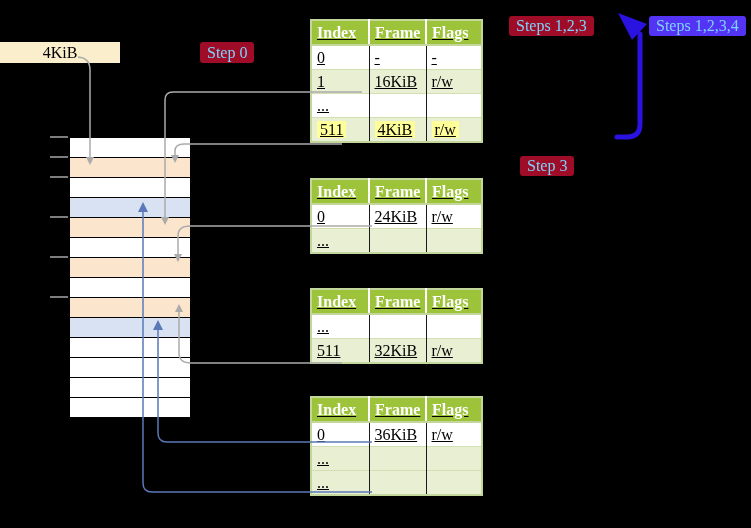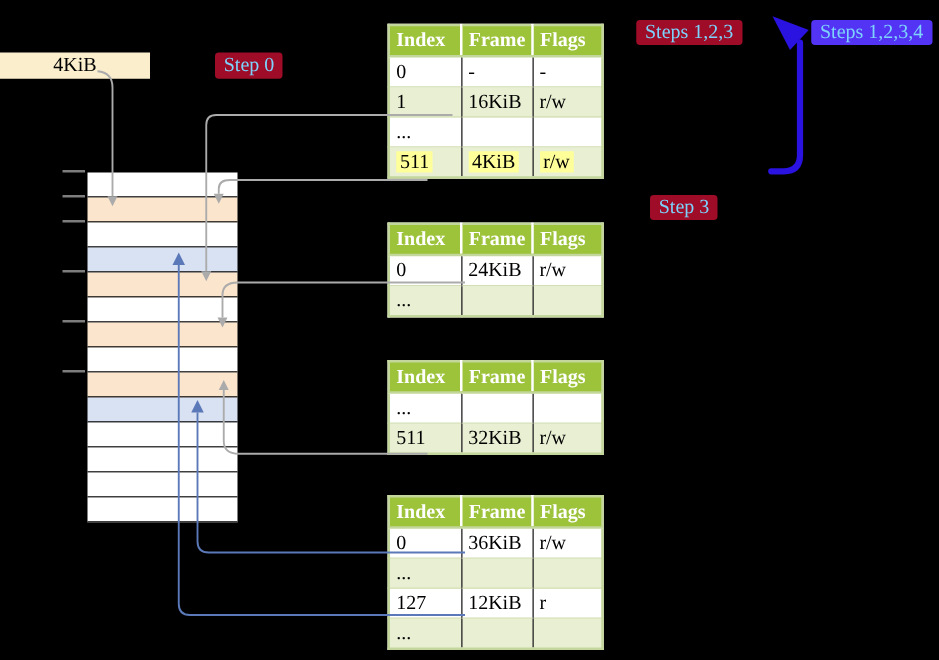--- a/index.html
+++ b/index.html
@@ -29,21 +29,21 @@
   .strip .mrow{height:19px;border-bottom:1px solid #000;}
   .mrow.white{background:#ffffff;}
   .mrow.orange{background:#fce5cd;}
   .mrow.blue{background:#d9e2f3;}
   .tick{position:absolute;width:18px;height:2px;background:#7d7d7d;}
   
   .ptable{position:absolute;left:310px;}
   table{
     border-collapse:collapse;table-layout:fixed;width:171px;
     font-family:"Liberation Serif", serif;font-size:16px;color:#000;
-    border:2px solid #c3d69b;background:#fff;
+    border:2px solid #c3d69b;background:#fff;text-decoration:underline;
   }
   col.c1{width:58px;} col.c2{width:57px;} col.c3{width:56px;}
   th{
     background:#9dc33b;color:#fff;font-weight:bold;font-size:16px;
     height:23px;text-align:left;padding:0 0 0 5px;
     border-bottom:2px solid #c3d69b;
   }
   th + th{border-left:2px solid #ffffff;}
   td{
     height:23px;padding:0 0 0 5px;vertical-align:middle;
@@ -53,21 +53,21 @@
   tr.shade td{background:#e9efd3;}
   .hl{background:#ffff99;padding:0 3px;}
   
   #overlay{position:absolute;left:0;top:0;pointer-events:none;}
 </style>
 </head>
 <body>
 
 <div class="size-box">4KiB</div>
 
-<div class="tag red" style="left:172px;top:42px;height:21px;line-height:21px;">Step 0</div>
+<div class="tag red" style="left:200px;top:42px;height:21px;line-height:21px;">Step 0</div>
 <div class="tag red" style="left:509px;top:16px;">Steps 1,2,3</div>
 <div class="tag blue" style="left:649px;top:16px;">Steps 1,2,3,4</div>
 <div class="tag red" style="left:520px;top:156px;">Step 3</div>
 
 <div class="strip" id="memory-strip">
     <div class="mrow white"></div>
     <div class="mrow orange"></div>
     <div class="mrow white"></div>
     <div class="mrow blue"></div>
     <div class="mrow orange"></div>
@@ -196,25 +196,20 @@
     <tr>
       <td>0</td>
       <td>36KiB</td>
       <td>r/w</td>
     </tr>
     <tr class="shade">
       <td>...</td>
       <td></td>
       <td></td>
     </tr>
-    <tr>
-      <td>127</td>
-      <td>12KiB</td>
-      <td>r</td>
-    </tr>
     <tr class="shade">
       <td>...</td>
       <td></td>
       <td></td>
     </tr>
   </tbody>
     </table>
 </div>
 
 <svg id="overlay" width="751" height="528" viewBox="0 0 751 528">

